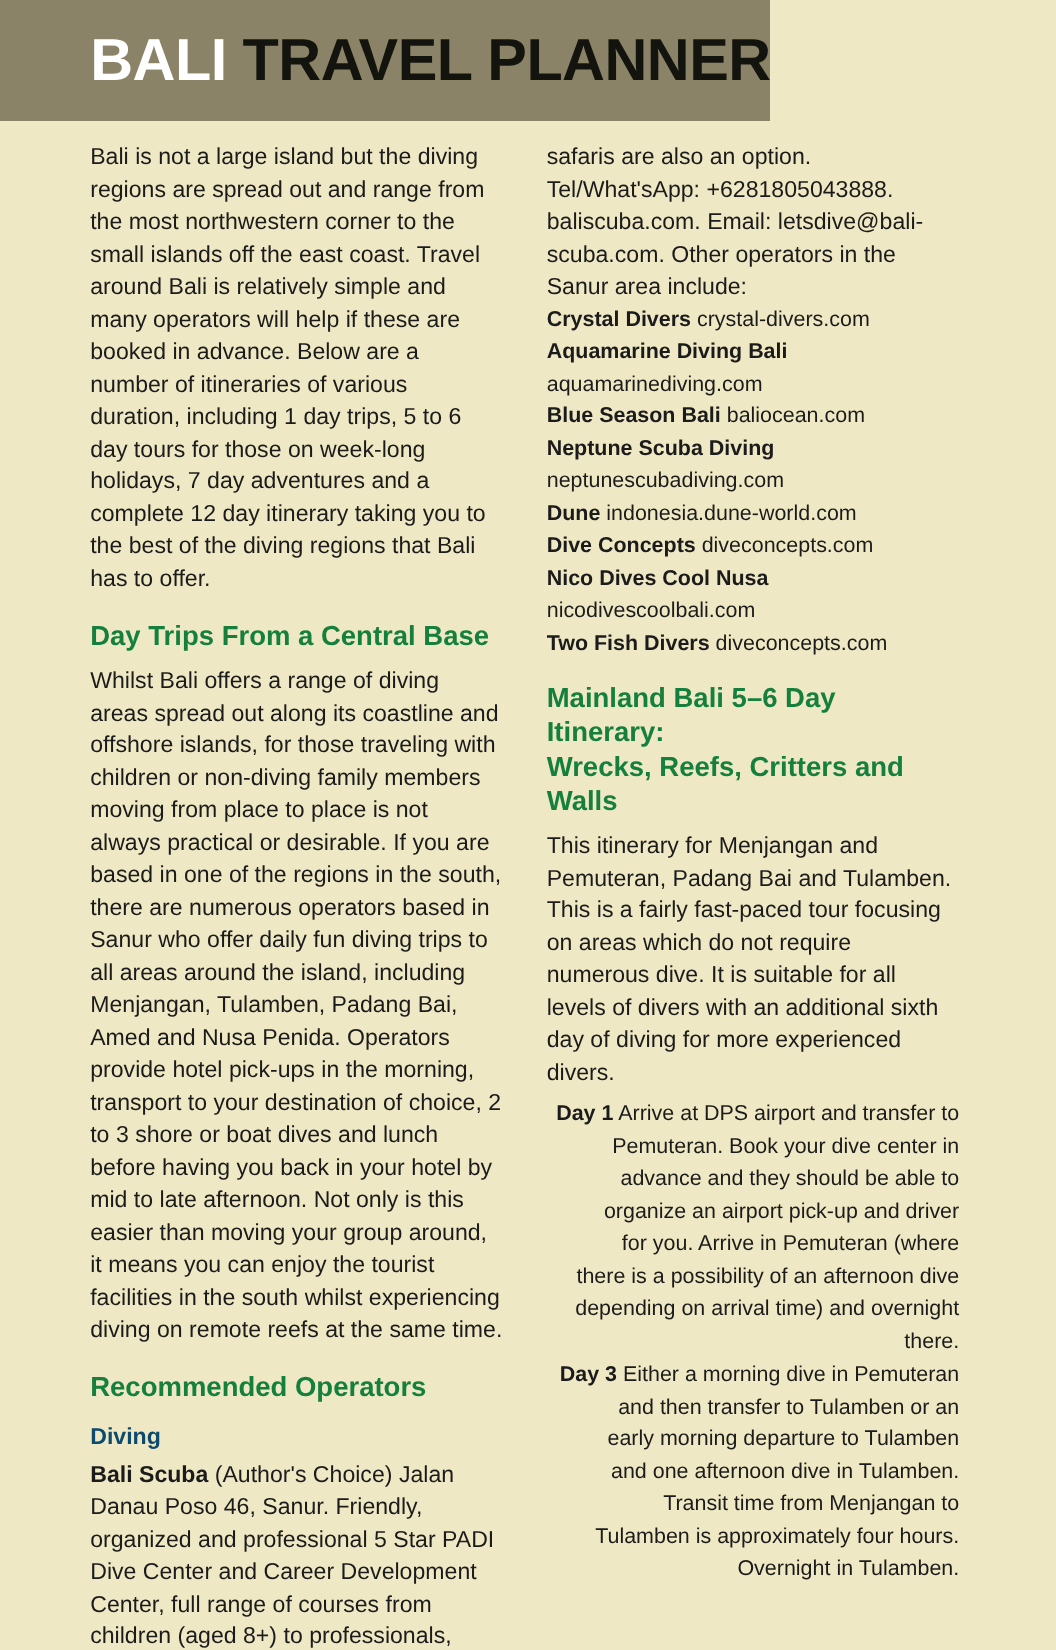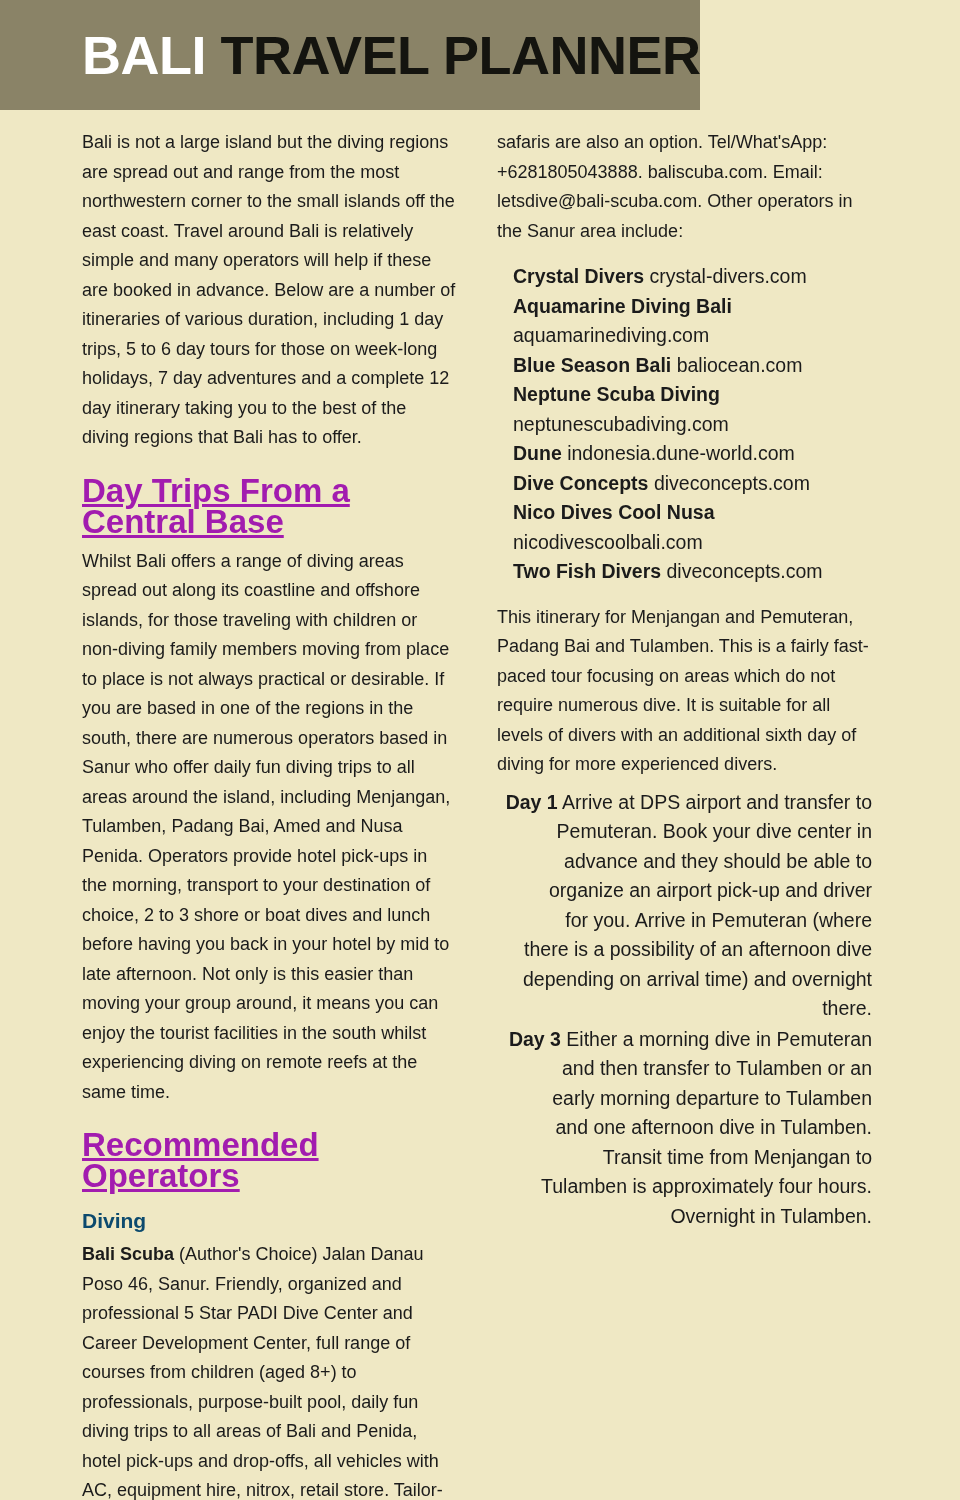--- a/index.html
+++ b/index.html
@@ -52,45 +52,44 @@
     left: 82px;
     width: 790px;
     display: flex;
     gap: 40px;
   }
   .col {
     width: 375px;
   }
   p, .para {
     margin: 0 0 0 0;
-    font-size: 18px;
+    font-size: 21px;
     line-height: 29.5px;
     text-align: left;
     hyphens: auto;
   }
   .h2 {
-    color: #a21caf;
-    font-size: 33px;
+    color: #15803d;
+    font-size: 25px;
     line-height: 31px;
     font-weight: bold;
     margin: 22px 0 10px 0;
-    text-decoration: underline;
   }
   .h2.tight {
     margin-top: 20px;
   }
   .h3 {
     color: #0c4a6e;
     font-size: 21px;
     line-height: 27px;
     font-weight: bold;
     margin: 16px 0 6px 0;
   }
   .op-list {
-    margin: 16px;
+    margin: 0;
     padding: 0;
     list-style: none;
   }
   .op-list li {
     font-size: 19.5px;
     line-height: 29.5px;
   }
   .op-list li b {
     font-weight: bold;
   }
@@ -151,20 +150,24 @@
         <li><b>Crystal Divers</b> <span>crystal-divers.com</span></li>
         <li><b>Aquamarine Diving Bali</b> <span>aquamarinediving.com</span></li>
         <li><b>Blue Season Bali</b> <span>baliocean.com</span></li>
         <li><b>Neptune Scuba Diving</b> <span>neptunescubadiving.com</span></li>
         <li><b>Dune</b> <span>indonesia.dune-world.com</span></li>
         <li><b>Dive Concepts</b> <span>diveconcepts.com</span></li>
         <li><b>Nico Dives Cool Nusa</b> <span>nicodivescoolbali.com</span></li>
         <li><b>Two Fish Divers</b> <span>diveconcepts.com</span></li>
       </ul>
 
+      <div class="h2 tight">
+        <div>Mainland Bali 5–6 Day Itinerary:</div>
+        <div>Wrecks, Reefs, Critters and Walls</div>
+      </div>
 
       <p class="para lead">This itinerary for Menjangan and Pemuteran, Padang Bai and Tulamben. This is a fairly fast-paced tour focusing on areas which do not require numerous dive. It is suitable for all levels of divers with an additional sixth day of diving for more experienced divers.</p>
 
       <ul class="day-list">
         <li><b>Day 1</b><span> Arrive at DPS airport and transfer to Pemuteran. Book your dive center in advance and they should be able to organize an airport pick-up and driver for you. Arrive in Pemuteran (where there is a possibility of an afternoon dive depending on arrival time) and overnight there.</span></li>
         <li><b>Day 3</b><span> Either a morning dive in Pemuteran and then transfer to Tulamben or an early morning departure to Tulamben and one afternoon dive in Tulamben. Transit time from Menjangan to Tulamben is approximately four hours. Overnight in Tulamben.</span></li>
 
       </ul>
 
     </div>

